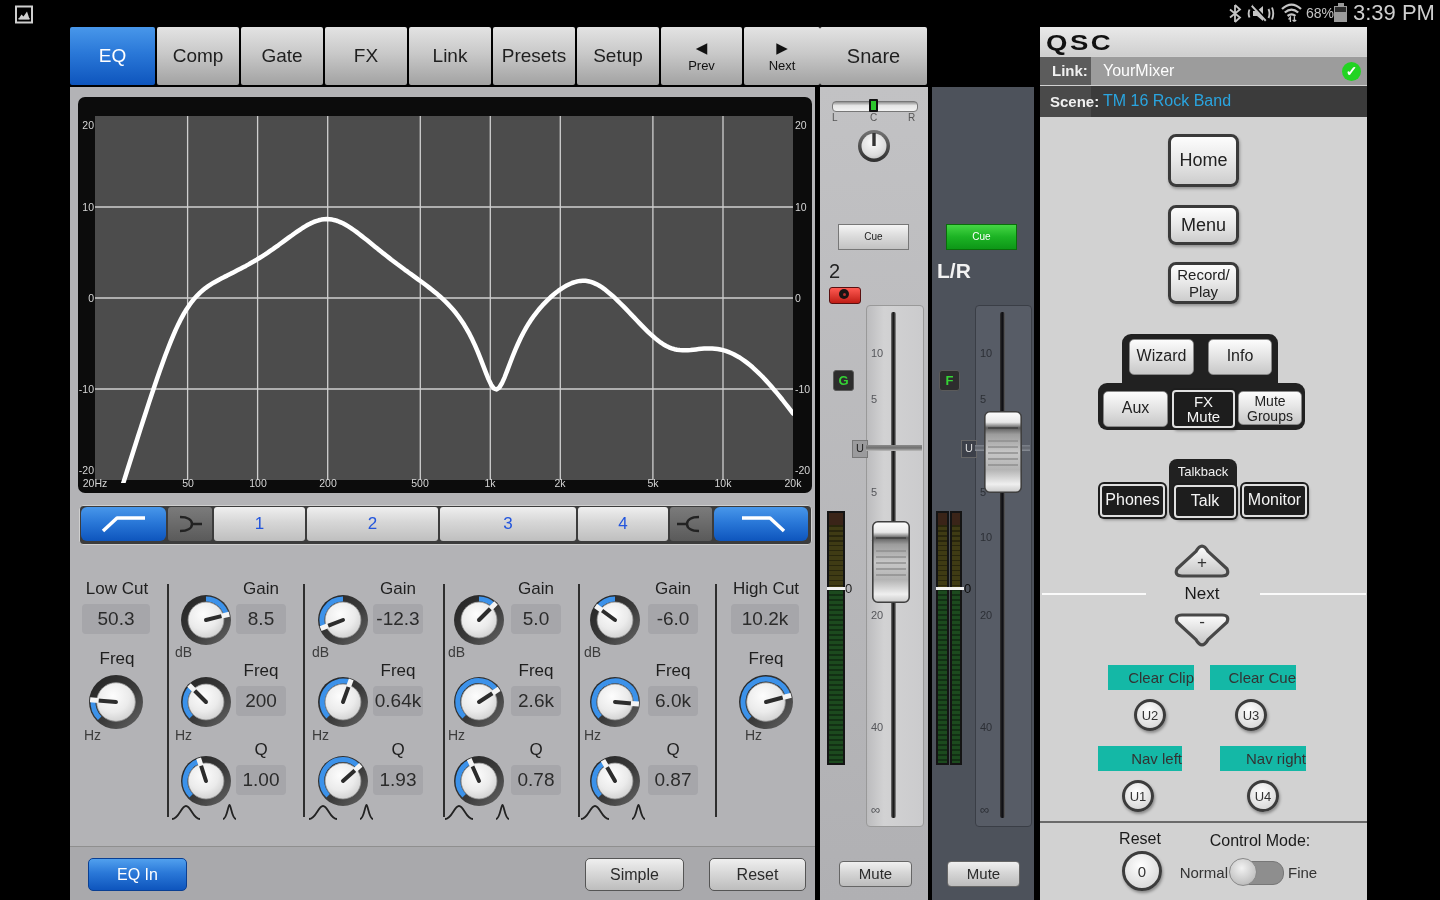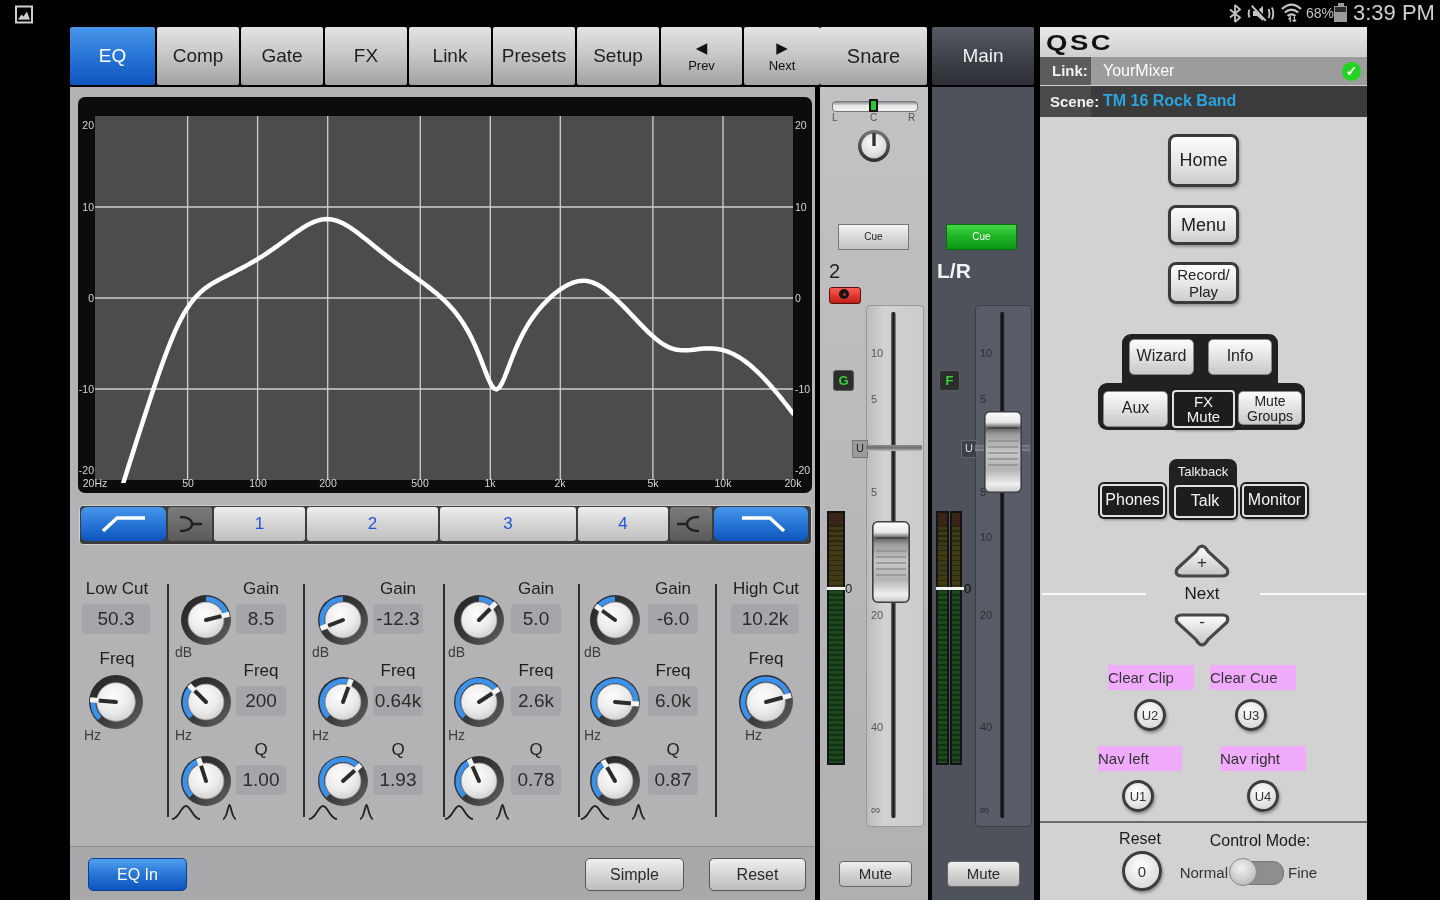--- a/index.html
+++ b/index.html
@@ -34,22 +34,22 @@
 .ebtn { position:absolute; height:31px; border:1px solid #555; border-radius:5px;
   background:linear-gradient(180deg,#efefef,#d8d8d8 45%,#bdbdbd); font-size:16px; color:#2b2b2b;
   text-align:center; line-height:31px; }
 .rbtn { position:absolute; border:3px solid #3a3a3a; border-radius:8px; font-size:18px; color:#222;
   background:linear-gradient(180deg,#fdfdfd,#e8e8e8 50%,#cdcdcd); text-align:center;
   box-shadow:1px 2px 3px rgba(0,0,0,0.3); }
 .pbtn { position:absolute; border:1px solid #888; border-radius:5px; font-size:16px; color:#222;
   background:linear-gradient(180deg,#fcfcfc,#e8e8e8 40%,#c8c8c8); text-align:center; }
 .dbtn { position:absolute; background:#1d1d1d; border:2px solid #e0e0e0; border-radius:4px; color:#f5f5f5;
   text-align:center; box-shadow:0 0 0 2px #1d1d1d, 2px 3px 3px rgba(0,0,0,0.35); }
-.gbox { position:absolute; height:25px; background:#f0abfc; font-size:15px; color:#333;
-  text-align:left; line-height:25px; }
+.gbox { position:absolute; height:25px; background:#14b8a6; font-size:15px; color:#333;
+  text-align:right; line-height:25px; }
 </style></head>
 <body>
 <div id="root">
 
 <svg style="position:absolute;left:15px;top:5px" width="18" height="19" viewBox="0 0 18 19">
 <rect x="1" y="1.5" width="16" height="16" fill="none" stroke="#cfcfcf" stroke-width="2"></rect>
 <path d="M 3.5 14 L 6.5 9.5 L 8.5 11.5 L 12 6.5 L 14.5 14 Z" fill="#cfcfcf"></path>
 <rect x="3.5" y="13" width="11" height="1.6" fill="#cfcfcf"></rect>
     </svg>
 <svg style="position:absolute;left:1228px;top:4px" width="14" height="19" viewBox="0 0 14 19">
@@ -101,23 +101,20 @@
       </div>
     </div>
     <div class="tab tgray" style="left:744px;width:76px">
       <div class="pn">
         <div class="arr">▶</div>
         <div class="pntxt">Next</div>
       </div>
     </div>
     <div class="tab tsnare" style="left:820px;width:107px">
       <span>Snare</span>
-    </div>
-    <div class="tab tmain" style="left:932px;width:102px">
-      <span>Main</span>
     </div>
 
 <div style="position:absolute;left:70px;top:87px;width:745px;height:813px;background:#b3b3b6"></div>
 <div style="position:absolute;left:70px;top:846px;width:745px;height:54px;background:#a9a9ac;border-top:1px solid #8f8f8f"></div>
 <svg style="position:absolute;left:78px;top:97px" width="734" height="396" viewBox="0 0 734 396">
 <rect x="0" y="0" width="734" height="396" rx="7" fill="#0c0c0c"></rect>
 <rect x="17.0" y="19.0" width="698.0" height="364.0" fill="#4c4c4c"></rect>
 <g stroke="#dedede" stroke-width="1.3" opacity="0.9">
         <line x1="109.6" y1="19.0" x2="109.6" y2="383.0"></line>
         <line x1="179.6" y1="19.0" x2="179.6" y2="383.0"></line>
@@ -655,21 +652,21 @@
 <div style="position:absolute;left:1040px;top:27px;width:327px;height:29px;background:linear-gradient(180deg,#e9e9e9,#cfcfcf)"></div>
 <div style="position:absolute;left:1046px;top:30px;font-size:22px;font-weight:bold;color:#111;letter-spacing:2px;transform:scaleX(1.25);transform-origin:left center">QSC</div>
 <div style="position:absolute;left:1040px;top:57px;width:327px;height:28px;background:#9c9c9c"></div>
 <div style="position:absolute;left:1040px;top:57px;width:51px;height:28px;background:#5c5c5c"></div>
 <div style="position:absolute;left:1052px;top:62px;font-size:15px;color:#f0f0f0;font-weight:bold">Link:</div>
 <div style="position:absolute;left:1103px;top:62px;font-size:16px;color:#fdfdfd">YourMixer</div>
 <div style="position:absolute;left:1342px;top:62px;width:19px;height:19px;border-radius:50%;background:#22d422;color:#fff;font-size:14px;font-weight:bold;text-align:center;line-height:19px">✓</div>
 <div style="position:absolute;left:1040px;top:86px;width:327px;height:31px;background:#3b3b3b"></div>
 <div style="position:absolute;left:1040px;top:86px;width:51px;height:31px;background:#4a4a4a"></div>
 <div style="position:absolute;left:1050px;top:93px;font-size:15px;color:#f0f0f0;font-weight:bold">Scene:</div>
-<div style="position:absolute;left:1103px;top:92px;font-size:16px;color:#2aa5e0;font-weight:bold">TM 16 Rock Band</div>
+<div style="position:absolute;left:1103px;top:92px;font-size:16px;color:#2aa5e0;font-weight:normal">TM 16 Rock Band</div>
 
 <div class="rbtn" style="left:1168px;top:134px;width:65px;height:47px;line-height:47px">Home</div>
 <div class="rbtn" style="left:1168px;top:205px;width:65px;height:34px;line-height:34px">Menu</div>
 <div class="rbtn" style="left:1168px;top:262px;width:65px;height:36px;font-size:15px;line-height:17px;display:flex;align-items:center;justify-content:center">Record/<br>Play</div>
 
 <div style="position:absolute;left:1122px;top:334px;width:156px;height:58px;background:#212121;border-radius:9px"></div>
 <div style="position:absolute;left:1098px;top:383px;width:207px;height:47px;background:#212121;border-radius:9px"></div>
 <div class="pbtn" style="left:1129px;top:339px;width:63px;height:34px;line-height:32px">Wizard</div>
 <div class="pbtn" style="left:1208px;top:339px;width:62px;height:34px;line-height:32px">Info</div>
 <div class="pbtn" style="left:1103px;top:391px;width:63px;height:34px;line-height:32px">Aux</div>

